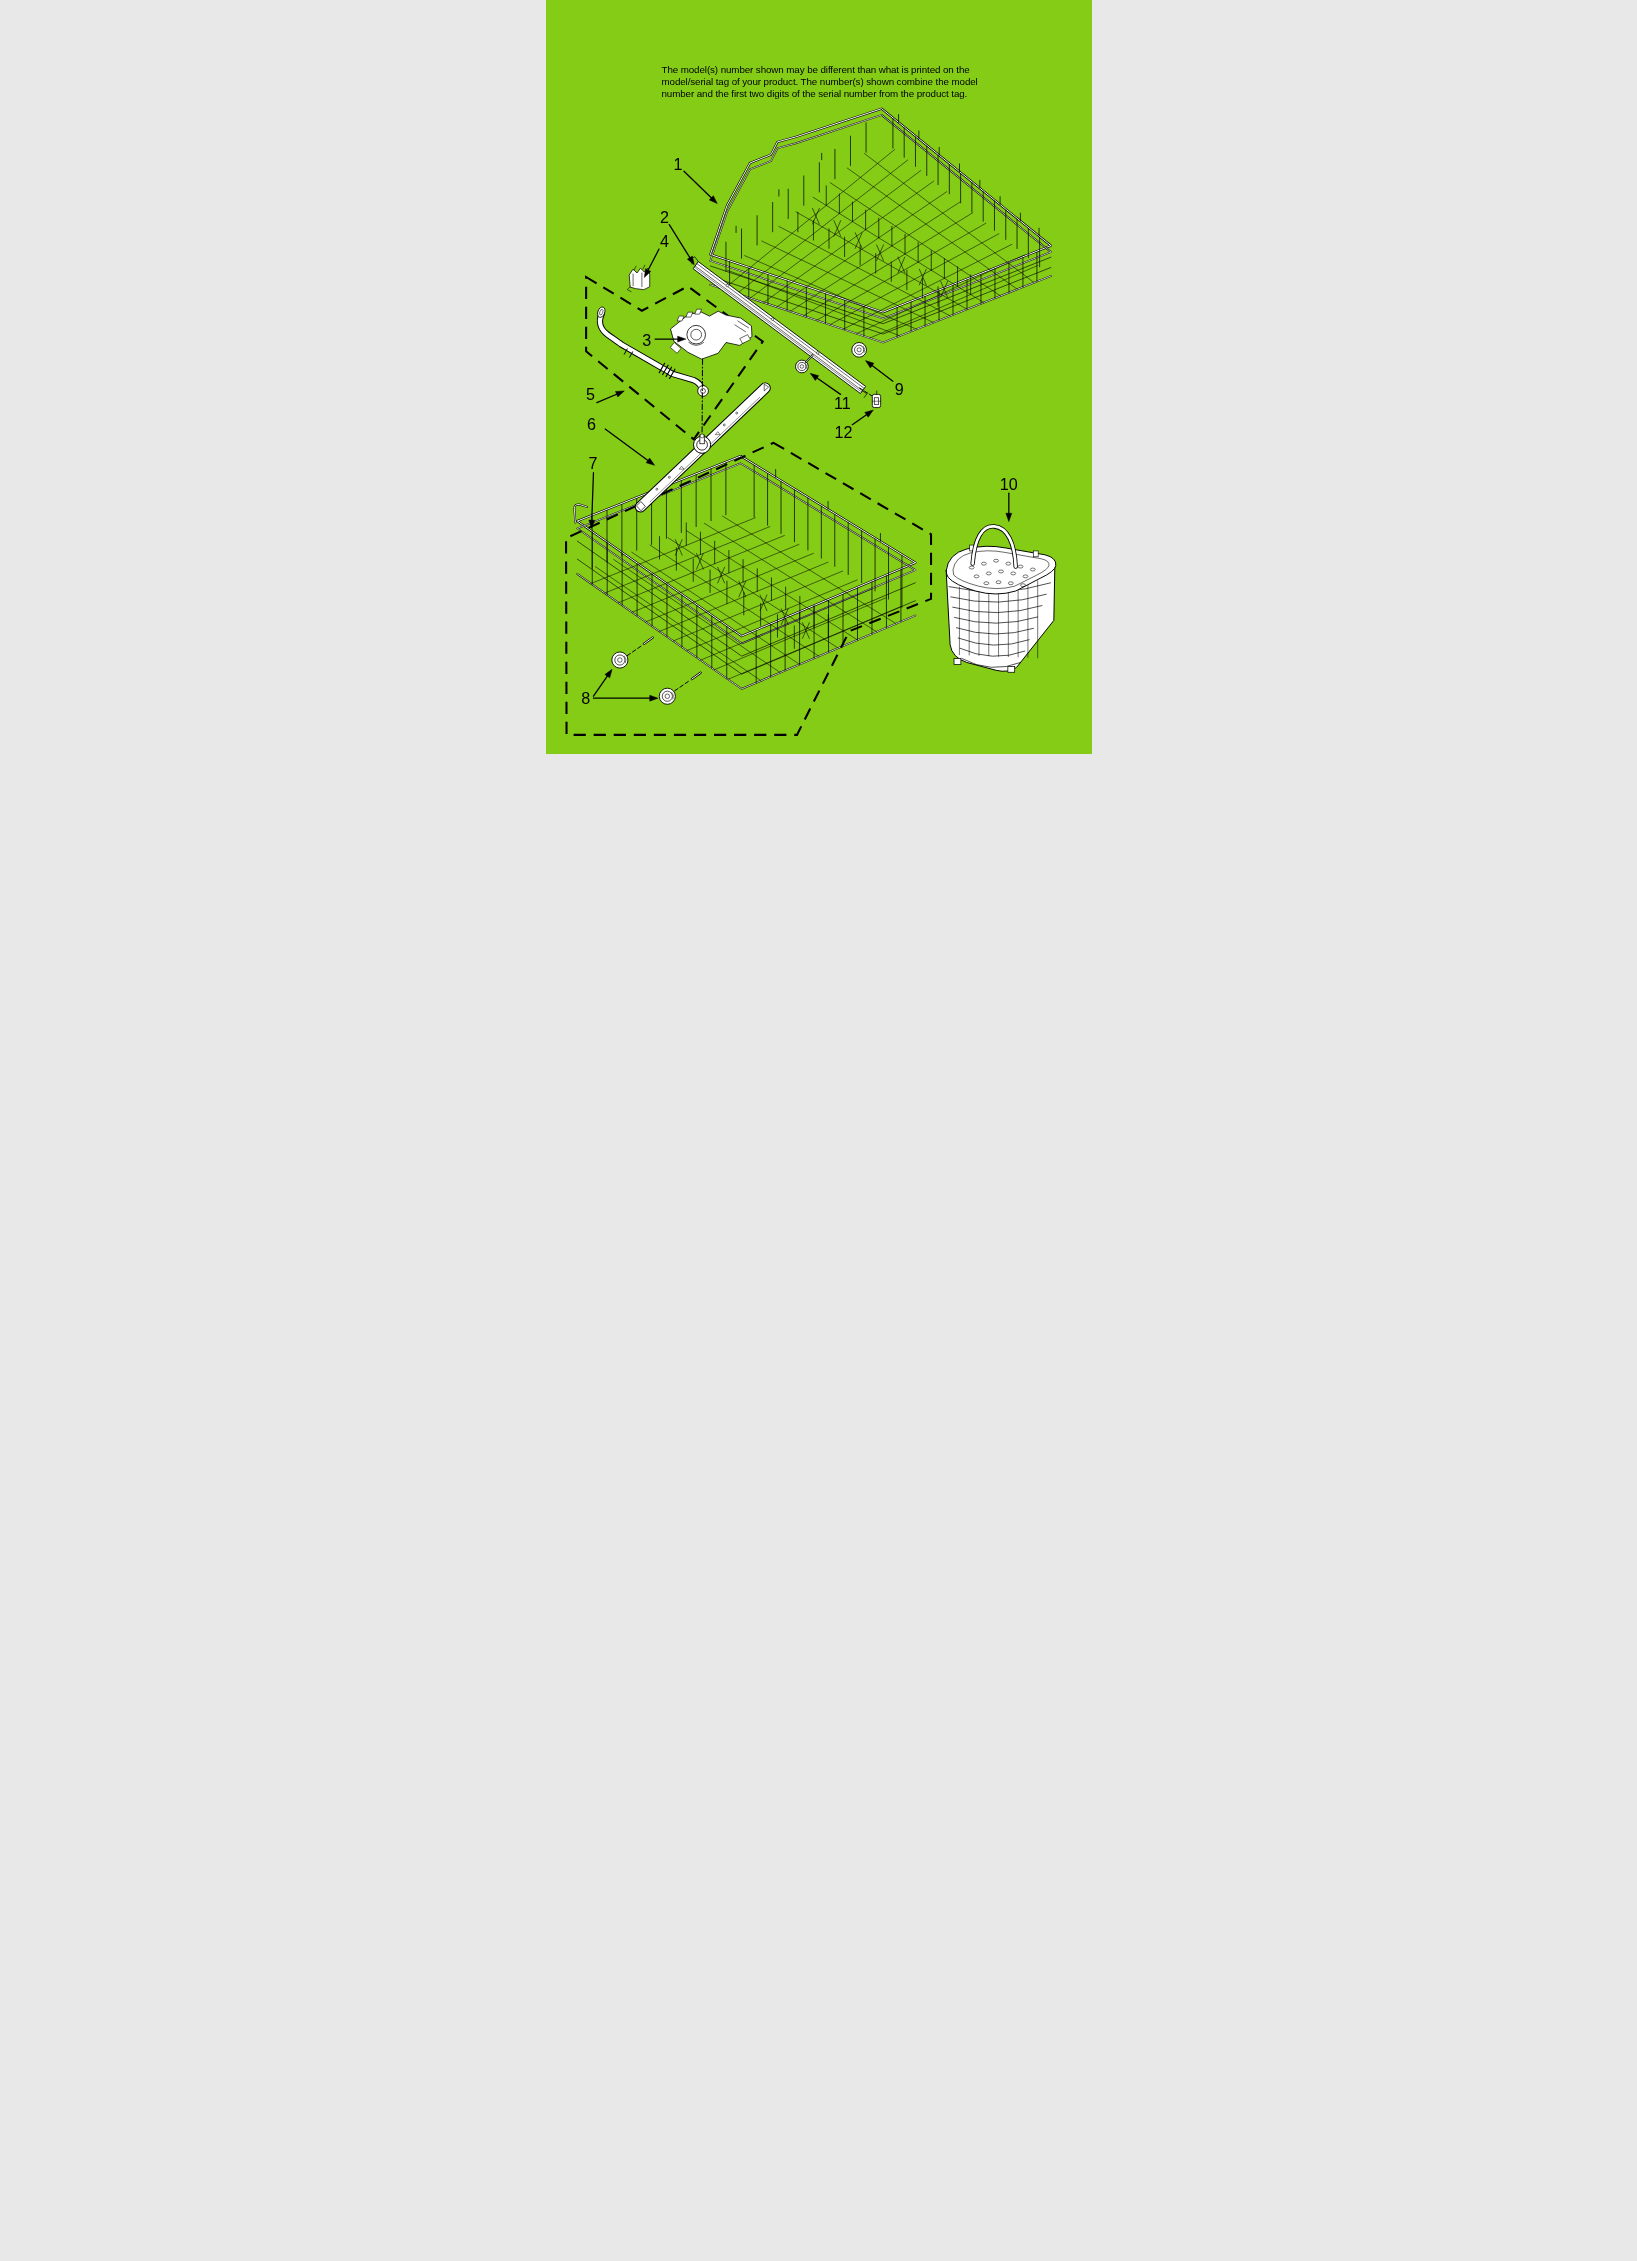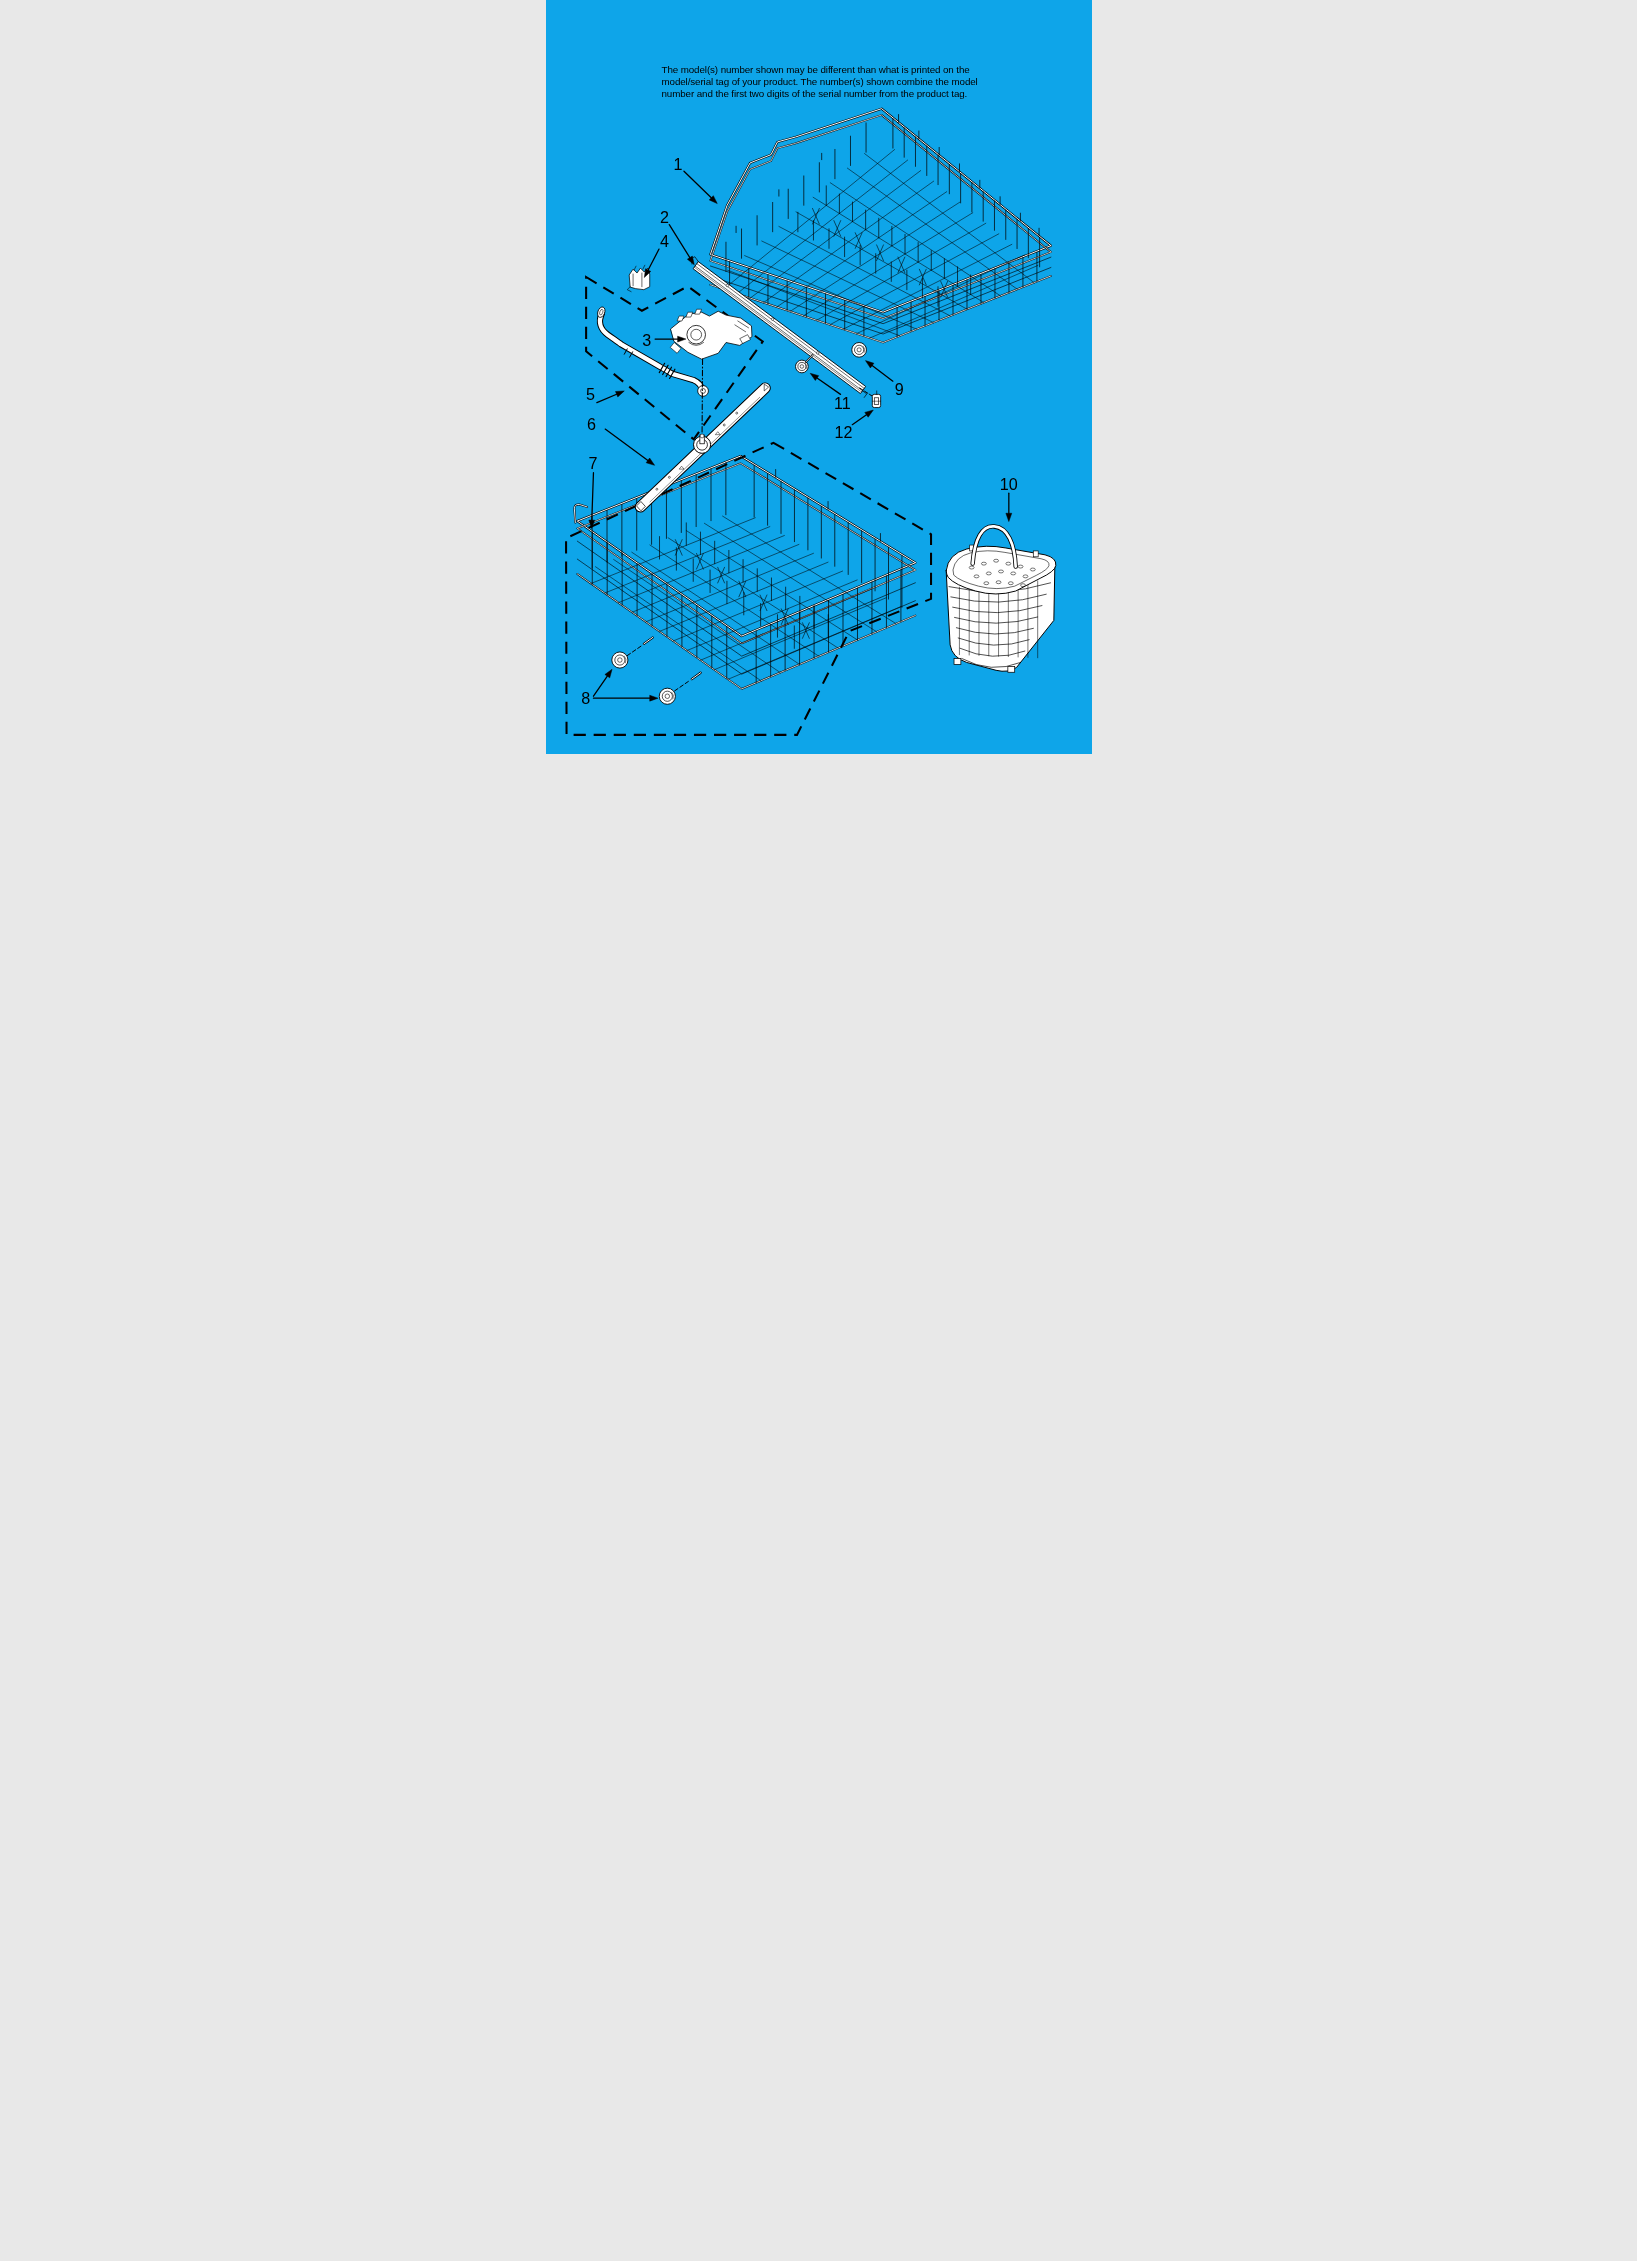--- a/index.html
+++ b/index.html
@@ -1,16 +1,16 @@
 <!DOCTYPE html>
 <html style="font-size:7.8px"><head>
 <meta charset="utf-8">
 <style>
   html,body{margin:0;padding:0;background:#e8e8e8;}
-  .page{position:relative;width:546px;height:754px;background:#0ea5e9;margin:0 auto;
+  .page{position:relative;width:546px;height:754px;background:#84cc16;margin:0 auto;
         font-family:"Liberation Sans",sans-serif;overflow:hidden;}
   .disclaimer{position:absolute;left:116px;top:64px;width:342px;
         font-size:9.8px;line-height:12px;color:#000;white-space:pre-line;
         letter-spacing:-0.1px;font-weight:400;}
   svg.diagram{position:absolute;left:0;top:0;width:546px;height:754px;}
   svg text.callout{font-family:"Liberation Sans",sans-serif;font-size:33px;fill:#000;}
 </style>
 </head>
 <body>
 

